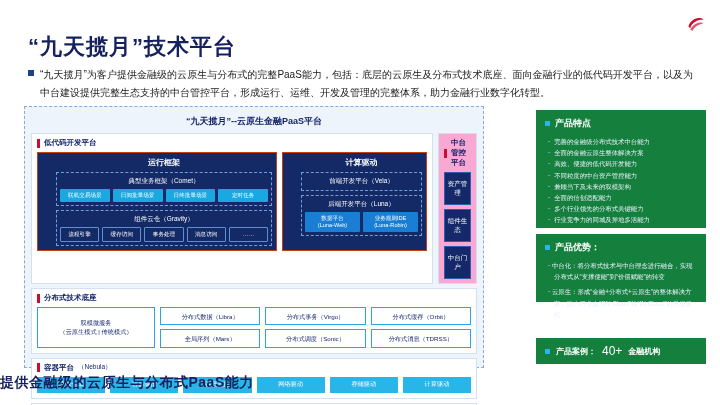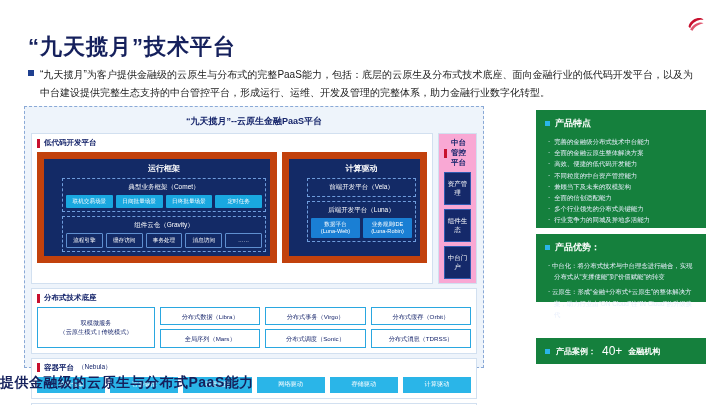--- a/index.html
+++ b/index.html
@@ -40,21 +40,21 @@
     background:#ffffff; border:1px solid #d2e0f0; margin-bottom:4px; padding:4px 5px 5px 5px;
   }
   .sec-head { display:flex; align-items:center; gap:4px; margin-bottom:4px; }
   .sec-bar { width:3px; height:9px; background:#c8102e; flex:none; }
   .sec-title { font-size:7.5px; font-weight:bold; color:#16256b; }
   .sec-sub { font-size:6.5px; color:#16256b; }
 
   
   .lowcode-wrap { display:flex; gap:5px; }
   .navy {
-    background:#132a66; border:7px solid #c2410c;padding-left:14px;
+    background:#132a66; border:1px solid #c2410c;padding-left:14px;
   }
   .navy-title {
     text-align:center; color:#ffffff; font-size:8px; font-weight:bold;
     padding:4px 0 4px 0;
   }
   .dashbox { border:1px dashed #6f9ddd; margin:0 4px 4px 4px; padding:3px; }
   .dash-label { text-align:center; color:#ffffff; font-size:6.5px; padding:1px 0 3px 0; }
   .chip-row { display:flex; gap:3px; }
   .chip {
     flex:1; text-align:center; font-size:5.6px; color:#ffffff; padding:2.5px 1px;

